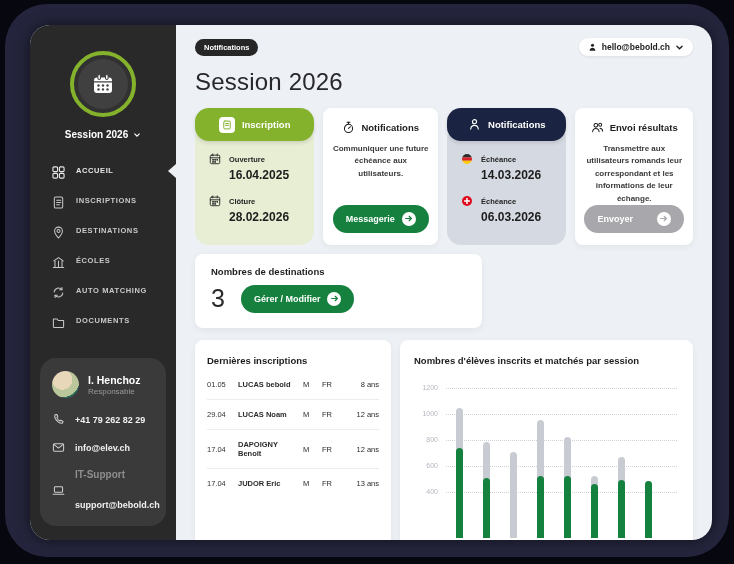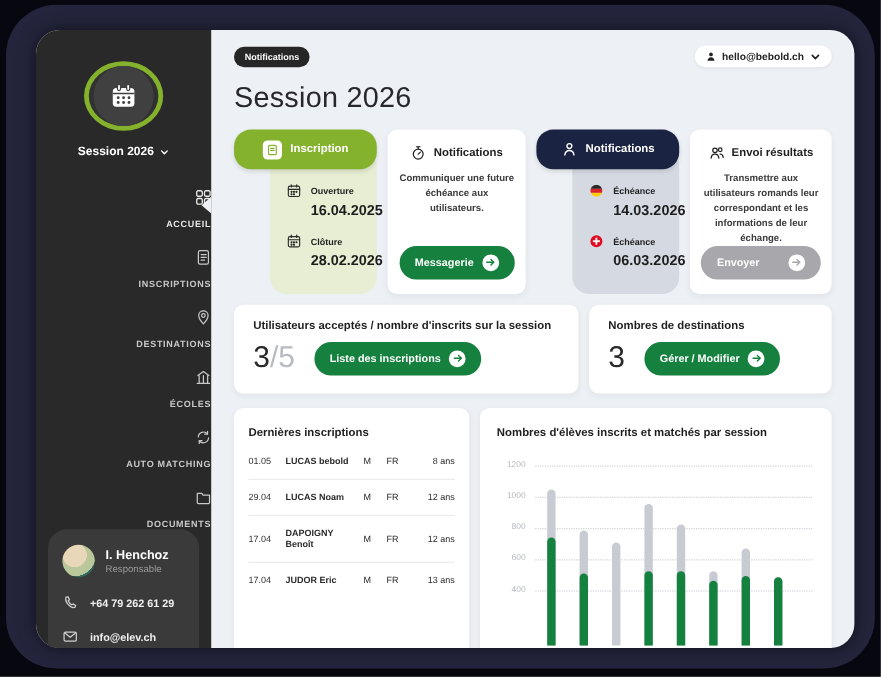--- a/index.html
+++ b/index.html
@@ -9,21 +9,21 @@
   .device { position:absolute; left:5px; top:4px; right:5px; bottom:7px; background:var(--frame,#24243c); border-radius:42px; }
   .screen { position:absolute; left:25px; top:21px; right:17px; height:515px; border-radius:20px; overflow:hidden; display:flex; background:var(--main-bg,#edf0f4); box-shadow:0 0 14px rgba(0,0,0,.5); }
 
   
   .sidebar { width:146px; background:var(--sidebar-bg,#29292a); display:flex; flex-direction:column; flex-shrink:0; }
   .logo-ring { width:66px; height:66px; border-radius:50%; border:4px solid var(--accent-green,#85b22c); margin:26px auto 0; display:flex; align-items:center; justify-content:center; background:#313132; }
   .logo-inner { width:50px; height:50px; border-radius:50%; background:#404041; display:flex; align-items:center; justify-content:center; }
   .session-select { margin:12px auto 0; display:flex; align-items:center; gap:5px; color:#fff; font-size:10px; font-weight:bold; cursor:pointer; }
   .session-select .icn svg { width:8px; height:8px; }
   nav { margin:26px 0 0 22px; display:flex; flex-direction:column; gap:17px; }
-  .nav-item { display:flex; align-items:flex-end; gap:11px; color:#c9c9c9; font-size:7.5px; font-weight:bold; letter-spacing:.6px; cursor:pointer;flex-direction:column; }
+  .nav-item { display:flex; align-items:flex-start; gap:11px; color:#c9c9c9; font-size:7.5px; font-weight:bold; letter-spacing:.6px; cursor:pointer; }
   .nav-item.active { color:#e8e8e8; }
   .nav-item .icn svg { width:13px; height:13px; }
   .icn { display:inline-flex; align-items:center; justify-content:center; }
   .icn svg { display:block; }
 
   .user-card { margin:auto 10px 14px; background:var(--card-bg,#3a3a3b); border-radius:16px; padding:13px 12px 14px; }
   .user-head { display:flex; align-items:center; gap:9px; }
   .avatar { width:27px; height:27px; border-radius:50%; background:radial-gradient(circle at 38% 32%, #e8d7b8 0 40%, #b9c79a 41% 70%, #2e6b5d 71%); flex-shrink:0; }
   .uname { color:#fff; font-size:10.5px; font-weight:bold; }
   .urole { color:#9a9a9a; font-size:8px; margin-top:1px; }
@@ -41,21 +41,21 @@
   .account-pill .icn svg { width:9px; height:9px; }
   h1 { font-size:24px; font-weight:500; color:#27272c; margin:12px 0 12px; letter-spacing:.2px; }
 
   .cards-row { display:grid; grid-template-columns:1.04fr 1fr 1.04fr 1fr; gap:9px; height:134px; }
   .card { background:#fff; border-radius:8px; box-shadow:0 2px 6px rgba(30,40,60,.06); }
 
   .split-card { position:relative; }
   .split-head { position:relative; z-index:2; height:33px; border-radius:14px; display:flex; align-items:center; justify-content:center; gap:7px; color:#fff; font-size:9.5px; font-weight:bold; box-shadow:0 2px 4px rgba(0,0,0,.12); }
   .split-head.green { background:var(--accent-green,#85b22c); }
   .split-head.navy  { background:var(--navy,#1b2342); }
-  .split-body { position:absolute; left:0; right:0; top:17px; bottom:0; border-radius:14px; z-index:1; padding:28px 12px 4px;margin-left:30px; }
+  .split-body { position:absolute; left:0; right:0; top:17px; bottom:0; border-radius:14px; z-index:1; padding:28px 12px 4px; }
   .split-body.greenlight { background:var(--green-light,#e7eed3); }
   .split-body.greypanel  { background:var(--grey-panel,#d5d9e2); }
   .doc-box { width:16px; height:16px; background:#fff; border-radius:4px; display:flex; align-items:center; justify-content:center; color:var(--accent-green,#85b22c); }
   .doc-box svg { width:10px; height:10px; }
   .split-head .icn.plain svg { width:13px; height:13px; }
   .d-row { display:grid; grid-template-columns:15px 1fr; column-gap:7px; margin-bottom:13px; align-items:center; }
   .d-row .icn { color:#2a2a2a; } .d-row .icn svg { width:12px; height:12px; }
   .d-lab { font-size:7.5px; font-weight:bold; color:#222; }
   .d-date { grid-column:2; font-size:12px; font-weight:bold; color:#1d1d1d; margin-top:3px; }
 
@@ -198,21 +198,21 @@
             <div class="uname">I. Henchoz</div>
             <div class="urole">Responsable</div>
           </div>
         </div>
         <div class="contact-row">
           <span class="icn">
             <svg viewBox="0 0 14 14" fill="none" stroke="currentColor" stroke-width="1.1" stroke-linecap="round" stroke-linejoin="round">
               <path d="M3.2 1.8c-.7 2.5.7 5.7 3.4 7.8 1.6 1.2 3.6 1.9 4.7 1.2l.6-1.6-2.3-1.4-1 .9C7 7.9 5.7 6.4 5.2 4.8l1.1-.8-1-2.4z"></path>
             </svg>
           </span>
-          <span class="contact-text">+64 79 262 61 29</span>
+          <span class="contact-text">+41 79 262 82 29</span>
         </div>
         <div class="contact-row">
           <span class="icn">
             <svg viewBox="0 0 14 14" fill="none" stroke="currentColor" stroke-width="1.1" stroke-linecap="round" stroke-linejoin="round">
               <rect x="1.5" y="3" width="11" height="8" rx="1.2"></rect>
                 <path d="M2 3.6l5 4 5-4"></path>
             </svg>
           </span>
           <span class="contact-text">info@elev.ch</span>
         </div>
@@ -391,35 +391,20 @@
               <svg viewBox="0 0 14 14" fill="none" stroke="currentColor" stroke-width="1.8" stroke-linecap="round" stroke-linejoin="round">
                   <path d="M2.5 7h9"></path>
                   <path d="M8 3.5L11.5 7 8 10.5"></path>
                 </svg>
             </span>
           </button>
         </div>
       </div>
 
       <div class="stats-row">
-        <div class="card stat-card">
-          <div class="stat-title">Utilisateurs acceptés / nombre d'inscrits sur la session</div>
-          <div class="stat-line">
-            <span class="stat-num"><span>3</span><span class="dim">/5</span></span>
-            <button class="pill-btn green">
-              <span>Liste des inscriptions</span>
-              <span class="arrow-circle">
-                <svg viewBox="0 0 14 14" fill="none" stroke="currentColor" stroke-width="1.8" stroke-linecap="round" stroke-linejoin="round">
-                    <path d="M2.5 7h9"></path>
-                    <path d="M8 3.5L11.5 7 8 10.5"></path>
-                  </svg>
-              </span>
-            </button>
-          </div>
-        </div>
         <div class="card stat-card">
           <div class="stat-title">Nombres de destinations</div>
           <div class="stat-line">
             <span class="stat-num">3</span>
             <button class="pill-btn green">
               <span>Gérer / Modifier</span>
               <span class="arrow-circle">
                 <svg viewBox="0 0 14 14" fill="none" stroke="currentColor" stroke-width="1.8" stroke-linecap="round" stroke-linejoin="round">
                     <path d="M2.5 7h9"></path>
                     <path d="M8 3.5L11.5 7 8 10.5"></path>

